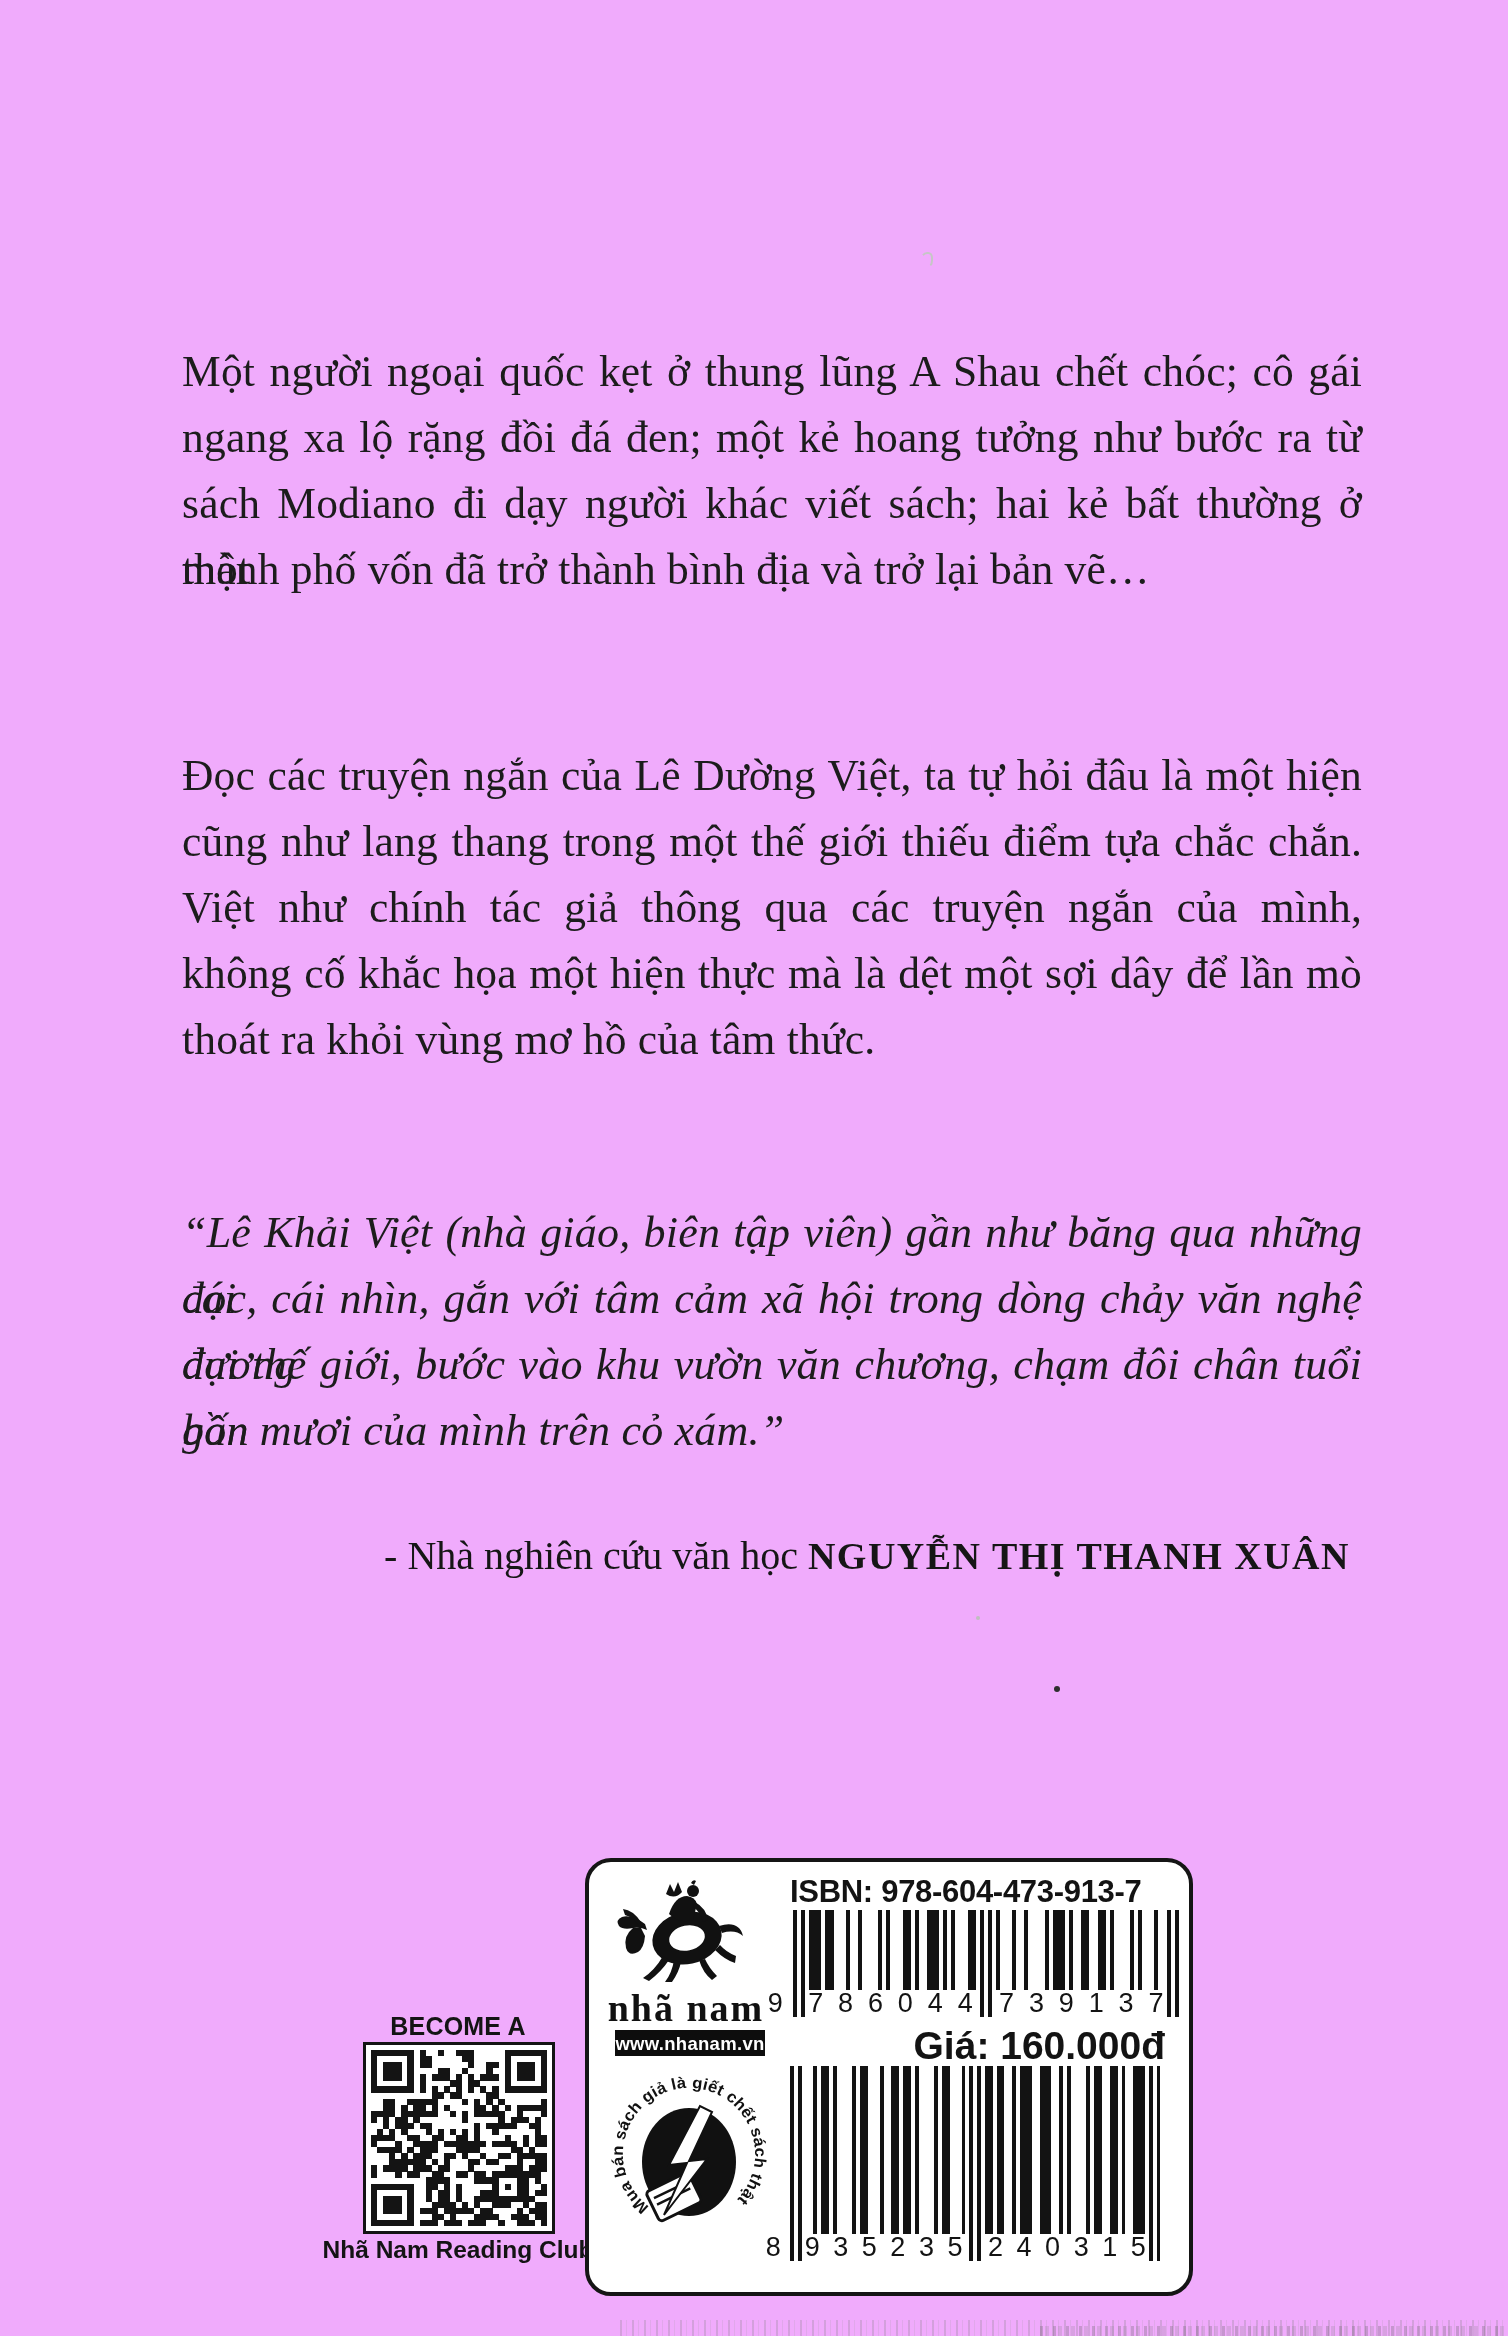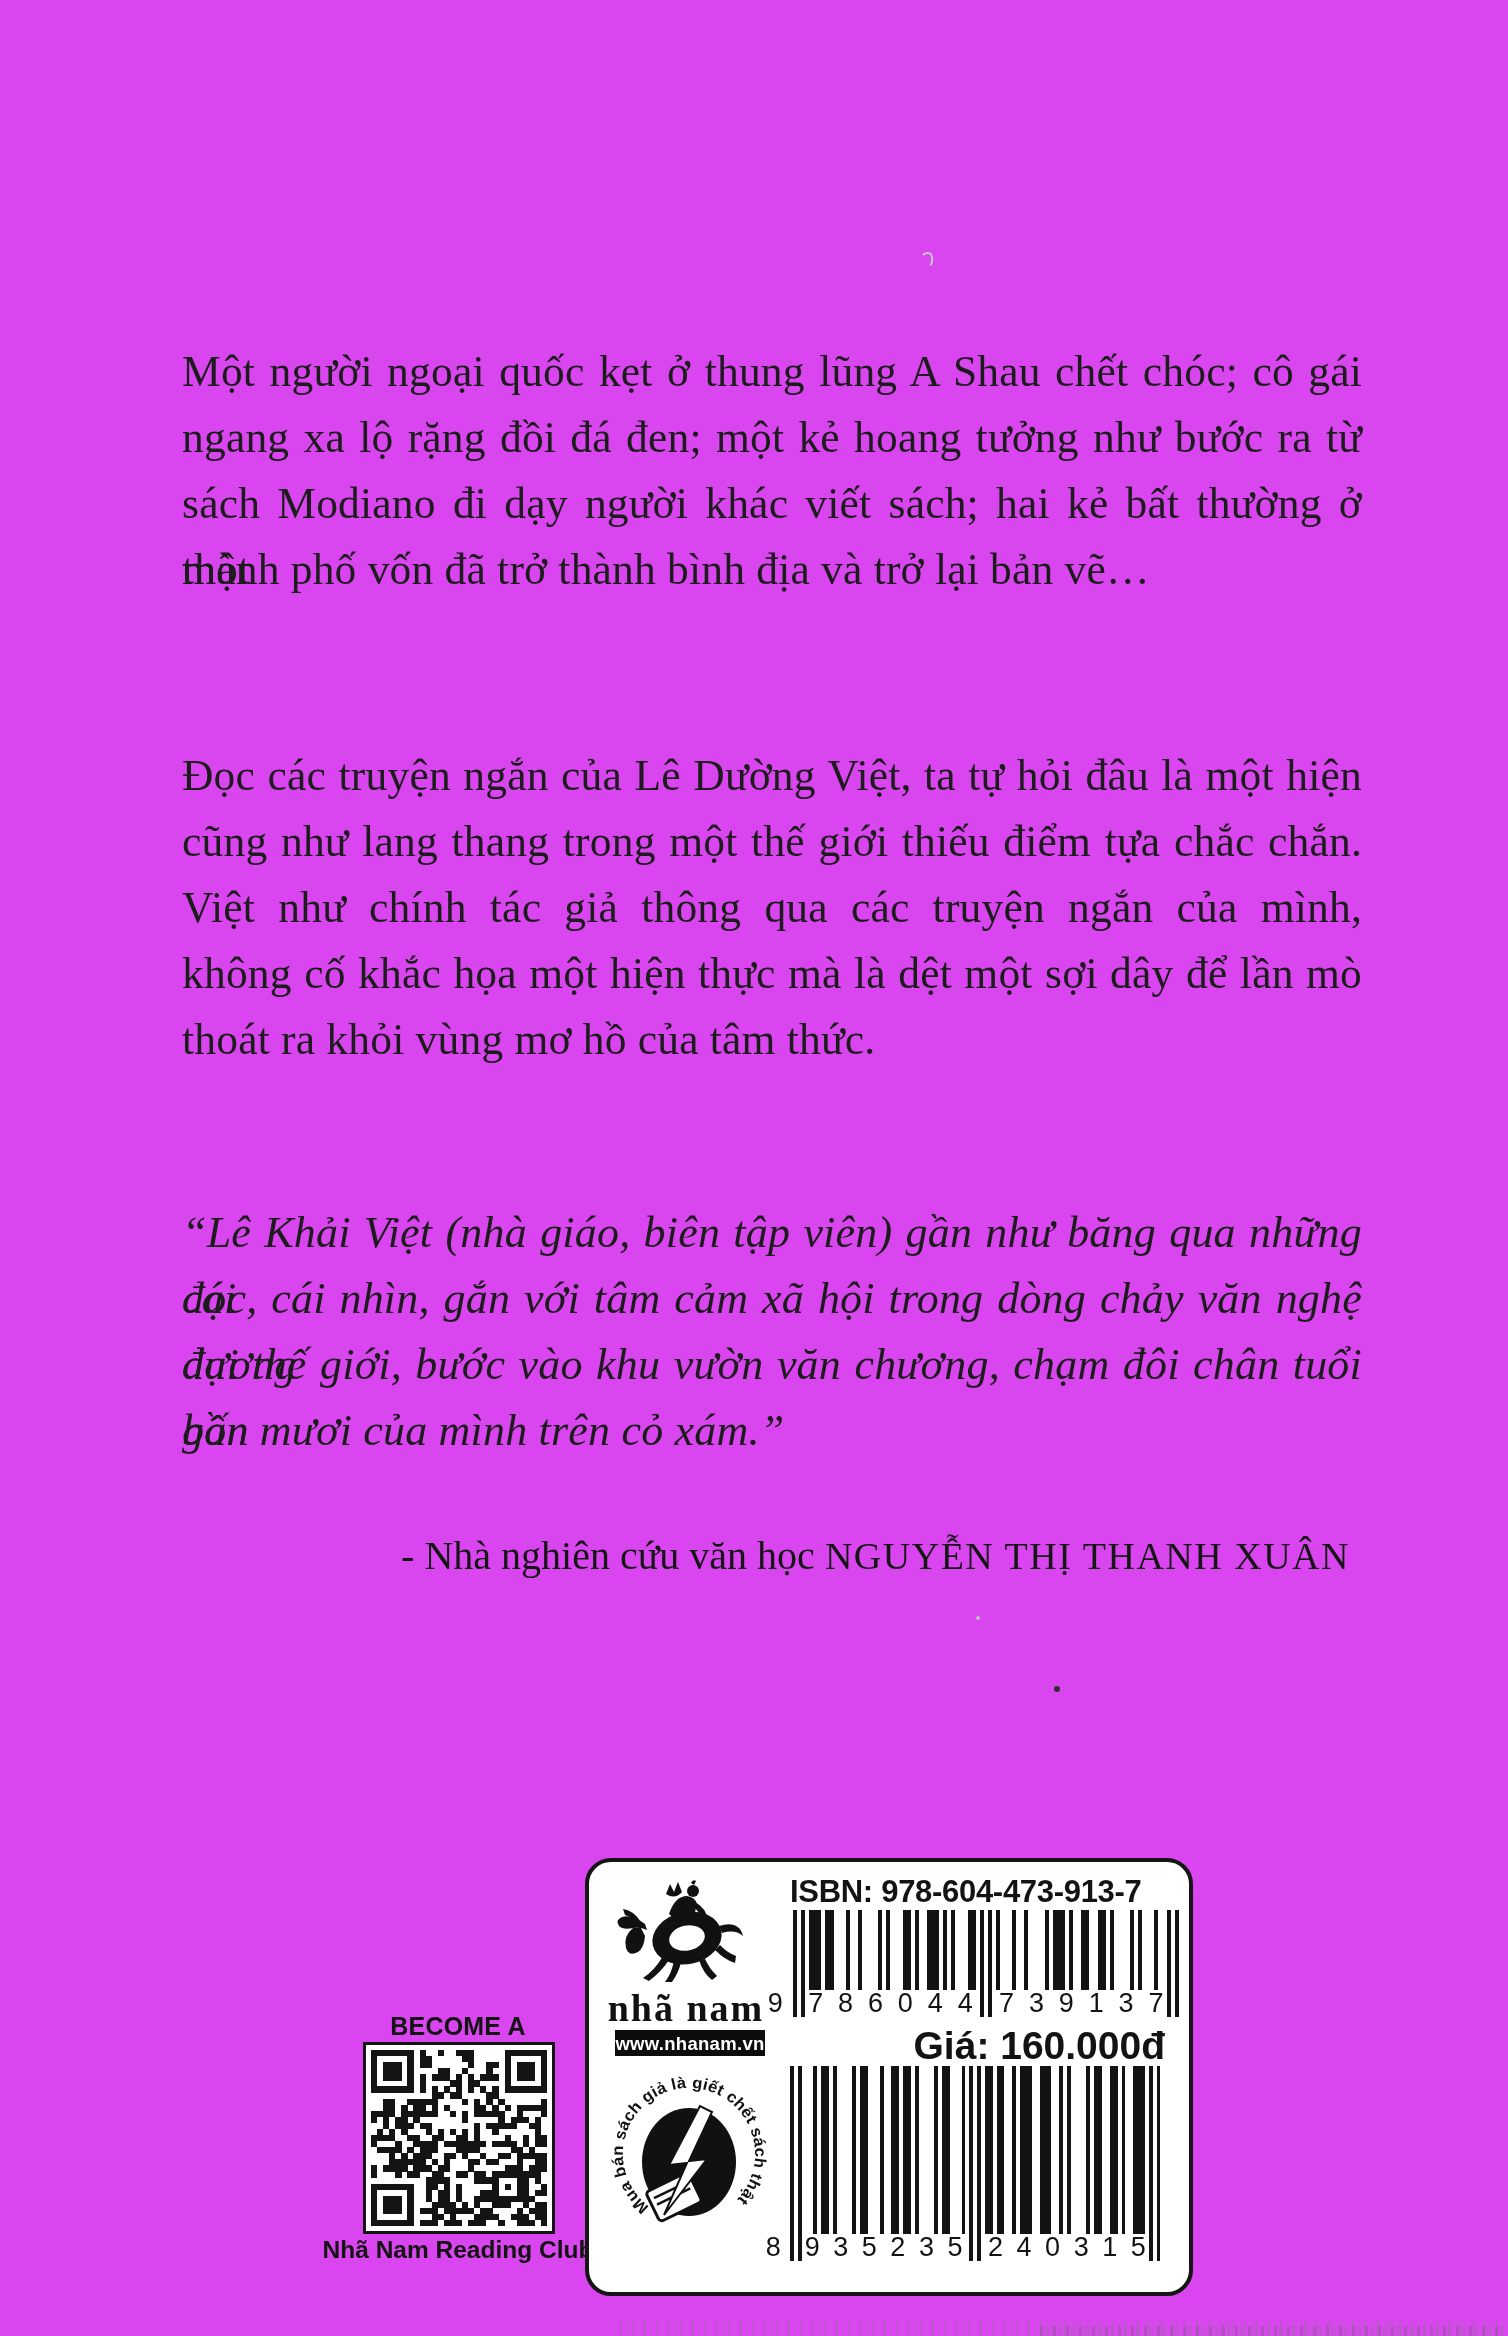--- a/index.html
+++ b/index.html
@@ -1,28 +1,28 @@
 <!DOCTYPE html>
 <html><head>
 <meta charset="utf-8">
 <style>
   html,body{margin:0;padding:0;background:#d9d9d9;}
-  .page{position:relative;width:1508px;height:2336px;margin:0 auto;background:#d946ef;overflow:hidden;
+  .page{position:relative;width:1508px;height:2336px;margin:0 auto;background:#f0abfc;overflow:hidden;
         font-family:"Liberation Serif","DejaVu Serif",serif;color:#1b1b1b;}
   
   .blurb,.quote{position:absolute;left:182px;width:1180px;}
   .p1{top:338px;} .p2{top:742px;} .quote{top:1200px;}
   .tline{height:66px;line-height:66px;font-size:43.5px;letter-spacing:.2px;
          text-align:justify;text-align-last:justify;white-space:normal;color:#1c1c1c;}
   .tline.last{text-align-last:left;}
   .quote .tline{font-style:italic;font-size:44px;}
   
   .attribution{position:absolute;left:182px;top:1532px;width:1168px;text-align:right;
                font-size:40px;color:#161616;white-space:nowrap;}
-  .attribution .name{font-weight:normal;font-size:38px;letter-spacing:1.5px;}
+  .attribution .name{font-weight:bold;font-size:38px;letter-spacing:1.5px;}
   
   .m-head{position:absolute;left:346px;top:2012px;width:224px;text-align:center;
           font:bold 25px "Liberation Sans","DejaVu Sans",sans-serif;color:#141414;letter-spacing:.2px;}
   .qr{position:absolute;left:363px;top:2042px;width:176px;height:176px;border:3px solid #141414;
       padding:5px;background:#fff;}
   .qr svg{display:block;width:100%;height:100%;}
   .m-cap{position:absolute;left:322px;top:2236px;width:272px;text-align:center;
          font:bold 24.5px "Liberation Sans","DejaVu Sans",sans-serif;color:#141414;}
   
   .pubbox{position:absolute;left:585px;top:1858px;width:600px;height:430px;background:#fff;

